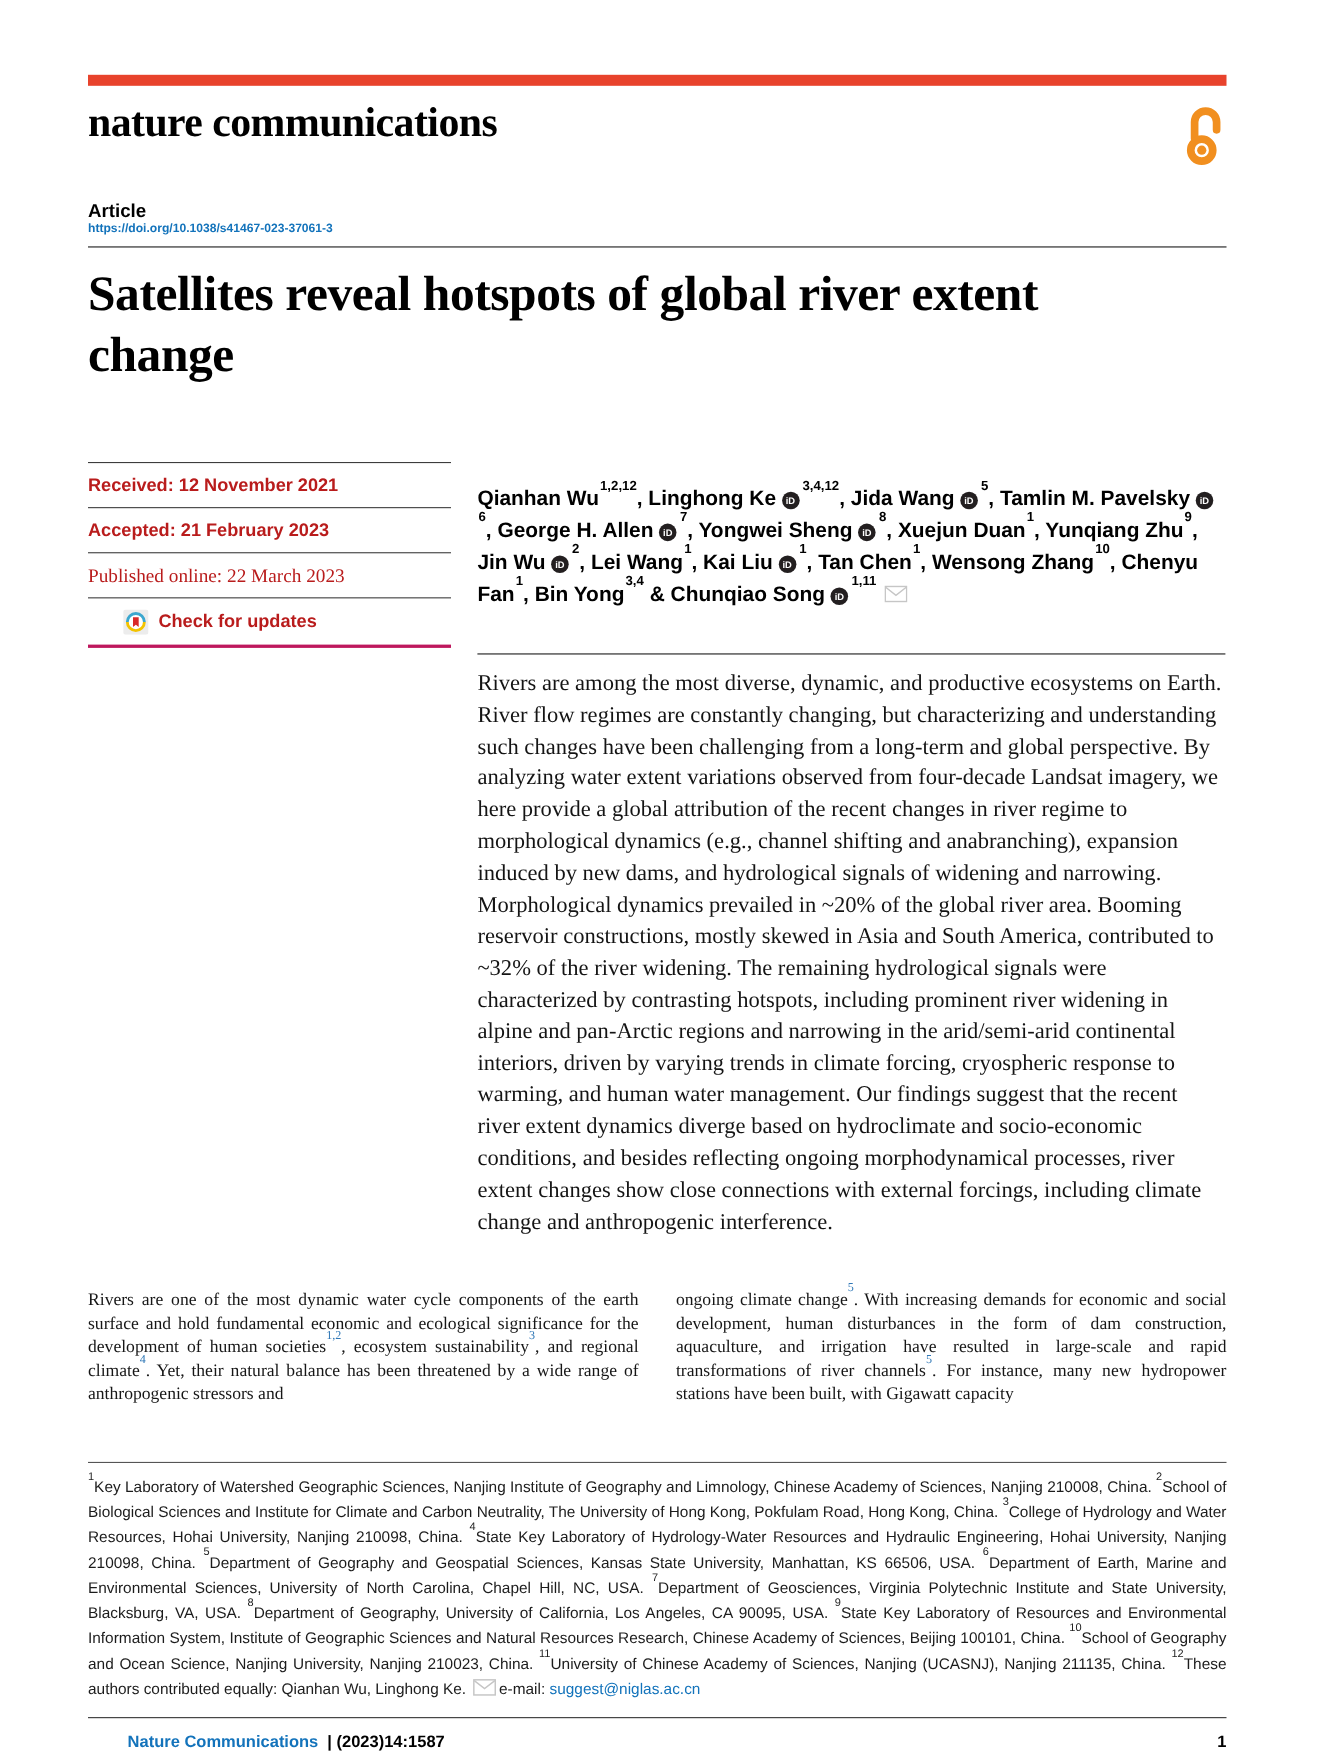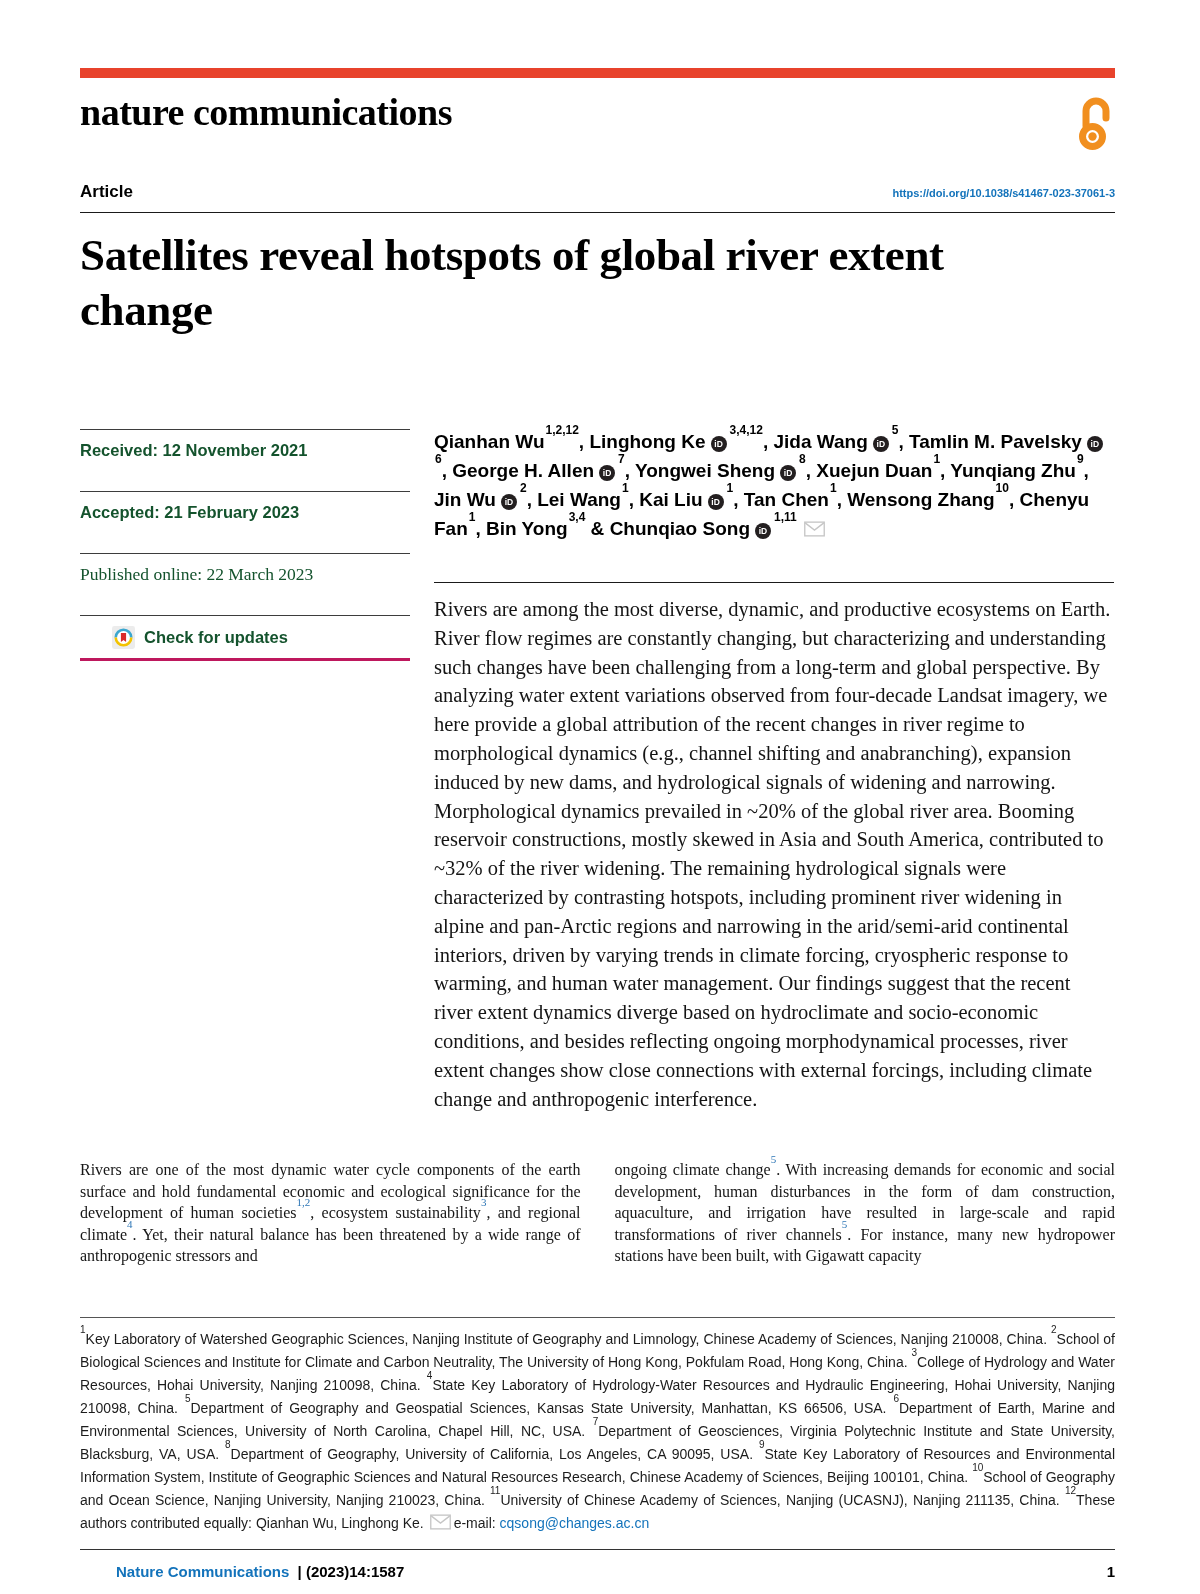--- a/index.html
+++ b/index.html
@@ -24,36 +24,36 @@
   .redbar{height:10px;background:var(--brand-red);}
   
   .masthead{display:flex;justify-content:space-between;align-items:flex-start;margin-top:12px;height:66px;}
   .logo{
     font-family:"Liberation Serif", serif;
     font-weight:700;font-size:38px;line-height:44px;
     letter-spacing:-0.5px;color:#000;
   }
   .oa-icon{margin-top:4px;margin-right:2px;}
   
-  .meta-row{display:flex;justify-content:space-between;align-items:baseline;margin-top:26px;}
+  .meta-row{display:flex;justify-content:space-between;align-items:baseline;margin-top:26px;flex-direction:column;}
   .article-label{font-weight:700;font-size:17px;color:#000;}
   .doi-link{font-weight:700;font-size:11px;color:var(--link-blue);text-decoration:none;cursor:pointer;}
   .title-rule{border:none;border-top:1.5px solid #1a1a1a;margin:10px 0 0;}
   h1.title{
     font-family:"Liberation Serif", serif;
     font-weight:700;font-size:45px;line-height:55px;
     letter-spacing:-0.4px;margin:15px 0 0;max-width:985px;color:#000;
   }
   
   .main{display:flex;margin-top:70px;}
   .rail{width:330px;flex:none;}
   .rail-item{
     border-top:1px solid #3d3d3d;
     padding:10px 0 9px;
-    font-weight:700;font-size:16.5px;line-height:21px;color:#14532d;margin-top:21px;
+    font-weight:700;font-size:16.5px;line-height:21px;color:#b91c1c;
   }
   .rail-item.published{
     font-family:"Liberation Serif", serif;
     font-weight:400;font-size:17.5px;
   }
   .rail-item.check{
     border-bottom:3px solid #be185d;
     display:flex;align-items:center;gap:9px;cursor:pointer;padding-left:32px;
   }
   .content{margin-left:24px;width:680px;}
@@ -155,21 +155,21 @@
   </div>
 
   <div class="intro">
     <div class="col">Rivers are one of the most dynamic water cycle components of the earth surface and hold fundamental economic and ecological significance for the development of human societies<sup class="cite">1,2</sup>, ecosystem sustainability<sup class="cite">3</sup>, and regional climate<sup class="cite">4</sup>. Yet, their natural balance has been threatened by a wide range of anthropogenic stressors and</div>
     <div class="col">ongoing climate change<sup class="cite">5</sup>. With increasing demands for economic and social development, human disturbances in the form of dam construction, aquaculture, and irrigation have resulted in large-scale and rapid transformations of river channels<sup class="cite">5</sup>. For instance, many new hydropower stations have been built, with Gigawatt capacity</div>
   </div>
 
   <div class="affils"><sup class="affsup">1</sup>Key Laboratory of Watershed Geographic Sciences, Nanjing Institute of Geography and Limnology, Chinese Academy of Sciences, Nanjing 210008, China. <sup class="affsup">2</sup>School of Biological Sciences and Institute for Climate and Carbon Neutrality, The University of Hong Kong, Pokfulam Road, Hong Kong, China. <sup class="affsup">3</sup>College of Hydrology and Water Resources, Hohai University, Nanjing 210098, China. <sup class="affsup">4</sup>State Key Laboratory of Hydrology-Water Resources and Hydraulic Engineering, Hohai University, Nanjing 210098, China. <sup class="affsup">5</sup>Department of Geography and Geospatial Sciences, Kansas State University, Manhattan, KS 66506, USA. <sup class="affsup">6</sup>Department of Earth, Marine and Environmental Sciences, University of North Carolina, Chapel Hill, NC, USA. <sup class="affsup">7</sup>Department of Geosciences, Virginia Polytechnic Institute and State University, Blacksburg, VA, USA. <sup class="affsup">8</sup>Department of Geography, University of California, Los Angeles, CA 90095, USA. <sup class="affsup">9</sup>State Key Laboratory of Resources and Environmental Information System, Institute of Geographic Sciences and Natural Resources Research, Chinese Academy of Sciences, Beijing 100101, China. <sup class="affsup">10</sup>School of Geography and Ocean Science, Nanjing University, Nanjing 210023, China. <sup class="affsup">11</sup>University of Chinese Academy of Sciences, Nanjing (UCASNJ), Nanjing 211135, China. <sup class="affsup">12</sup>These authors contributed equally: Qianhan Wu, Linghong Ke. <span class="env"><svg width="21" height="16" viewBox="0 0 22 16" style="display:inline-block">
           <rect x="0.8" y="0.8" width="20.4" height="14.4" fill="#fff" stroke="#c6c6c6" stroke-width="1.4"></rect>
           <path d="M1.2 1.6 L11 9.2 L20.8 1.6" fill="none" stroke="#c6c6c6" stroke-width="1.4"></path>
-        </svg></span>e-mail: <a class="email-link">cqsong@changes.ac.cn</a></div>
+        </svg></span>e-mail: <a class="email-link">suggest@niglas.ac.cn</a></div>
 
   <div class="footer">
     <div class="left">
       <span class="journal">Nature Communications</span>
       <span class="cite-info">| (2023)14:1587</span>
     </div>
     <div class="page-num">1</div>
   </div>
 
 </div>

